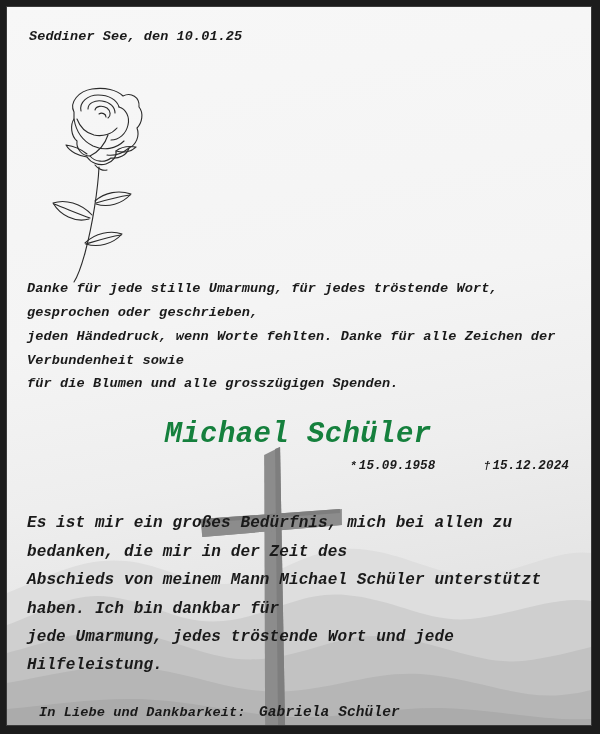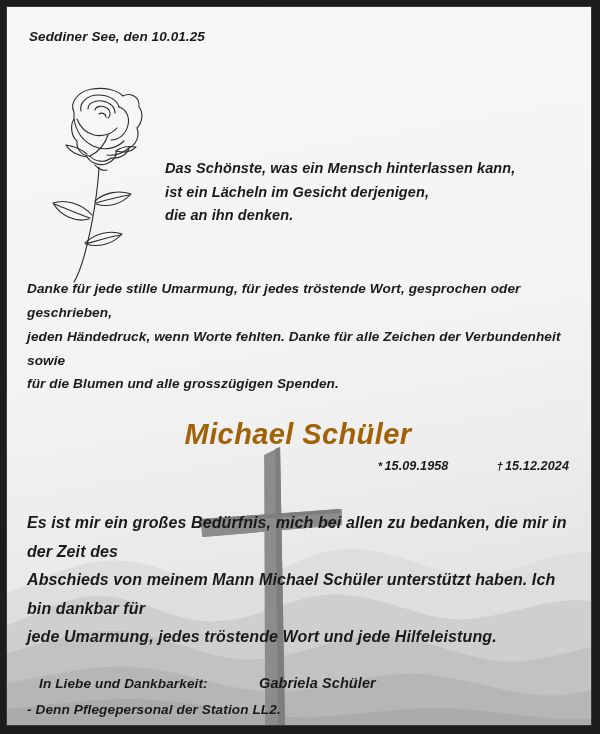--- a/index.html
+++ b/index.html
@@ -65,21 +65,21 @@
     position: relative;
     z-index: 5;
     width: 100%;
     height: 100%;
     box-sizing: border-box;
     padding: 22px 22px 0 20px;
     color: #1a1a1a;
   }
 
   .hand {
-    font-family: Liberation Sans, sans-serif;
+    font-family: Liberation Mono, monospace;
     font-style: italic;
     font-weight: 600;
     letter-spacing: 0.1px;
   }
 
   .place-date {
     font-size: 13.5px;
     line-height: 1.2;
     margin: 0 0 4px 2px;
   }
@@ -115,21 +115,21 @@
     white-space: pre-line;
   }
 
   .deceased-name {
     text-align: center;
     font-size: 29px;
     font-weight: 700;
     font-style: italic;
     letter-spacing: 0.4px;
     margin: 22px 0 0 0;
-    color: #a16207;
+    color: #15803d;
   }
   .dates-row {
     display: flex;
     justify-content: flex-end;
     gap: 48px;
     margin-top: 8px;
     font-size: 12.6px;
   }
   .date-item { white-space: nowrap; }
   .sym { font-size: 11.5px; margin-right: 2px; }
@@ -235,23 +235,20 @@
 
               <path d="M49,132 C38,120 22,116 10,120 C17,132 32,140 46,136"></path>
               <path d="M47,135 C36,131 24,126 11,121"></path>
 
               <path d="M42,160 C52,150 68,147 79,151 C70,161 55,165 43,161"></path>
               <path d="M43,161 C53,158 65,154 78,152"></path>
             </g>
           </svg>
         </div>
 
-        <p class="hand verse">Das Schönste, was ein Mensch hinterlassen kann,
-ist ein Lächeln im Gesicht derjenigen,
-die an ihn denken.</p>
       </div>
 
       <p class="hand thanks-para">Danke für jede stille Umarmung, für jedes tröstende Wort, gesprochen oder geschrieben,
 jeden Händedruck, wenn Worte fehlten. Danke für alle Zeichen der Verbundenheit sowie
 für die Blumen und alle grosszügigen Spenden.</p>
 
       <h1 class="hand deceased-name">Michael Schüler</h1>
 
       <div class="dates-row">
         <span class="hand date-item"><span class="sym">*</span><span>15.09.1958</span></span>

